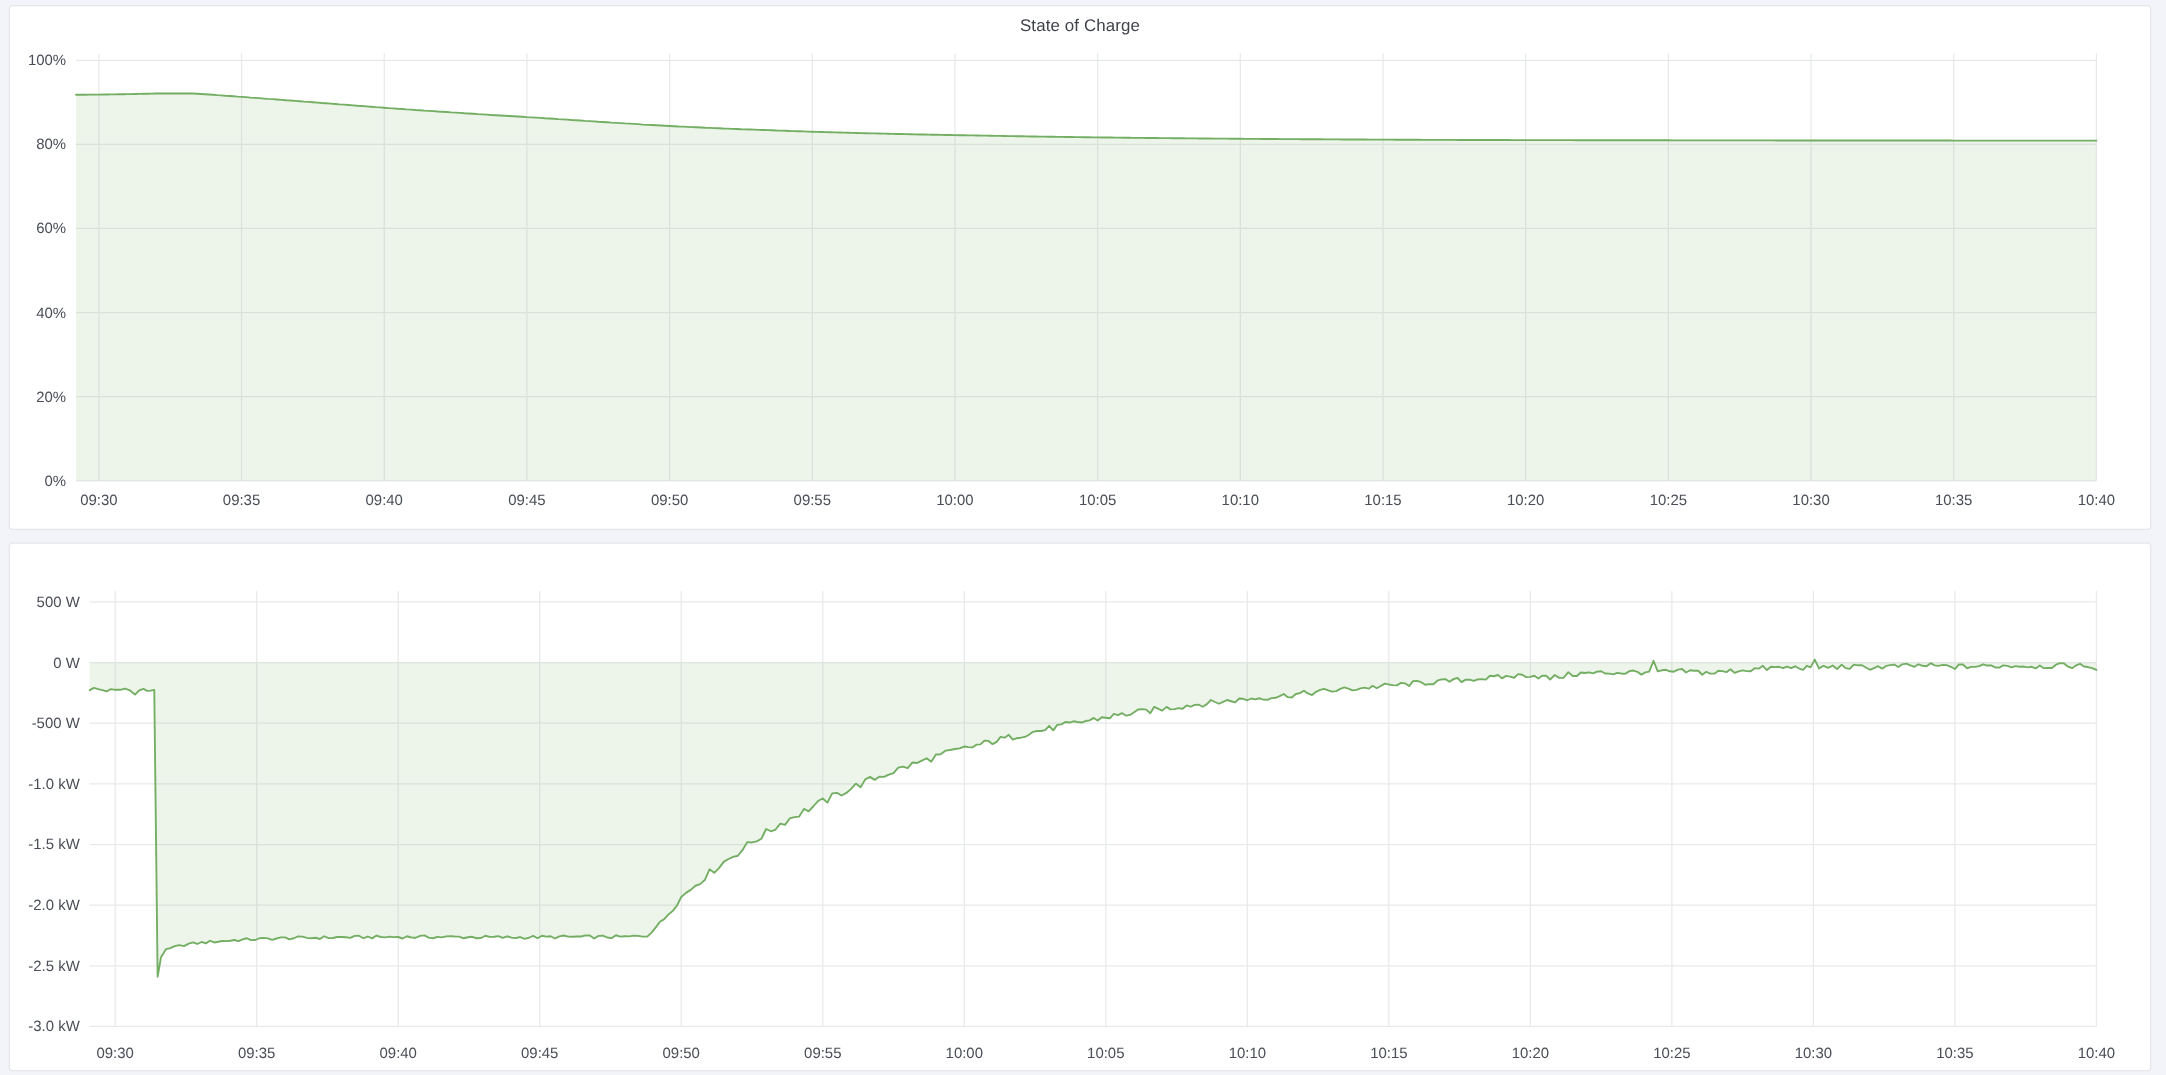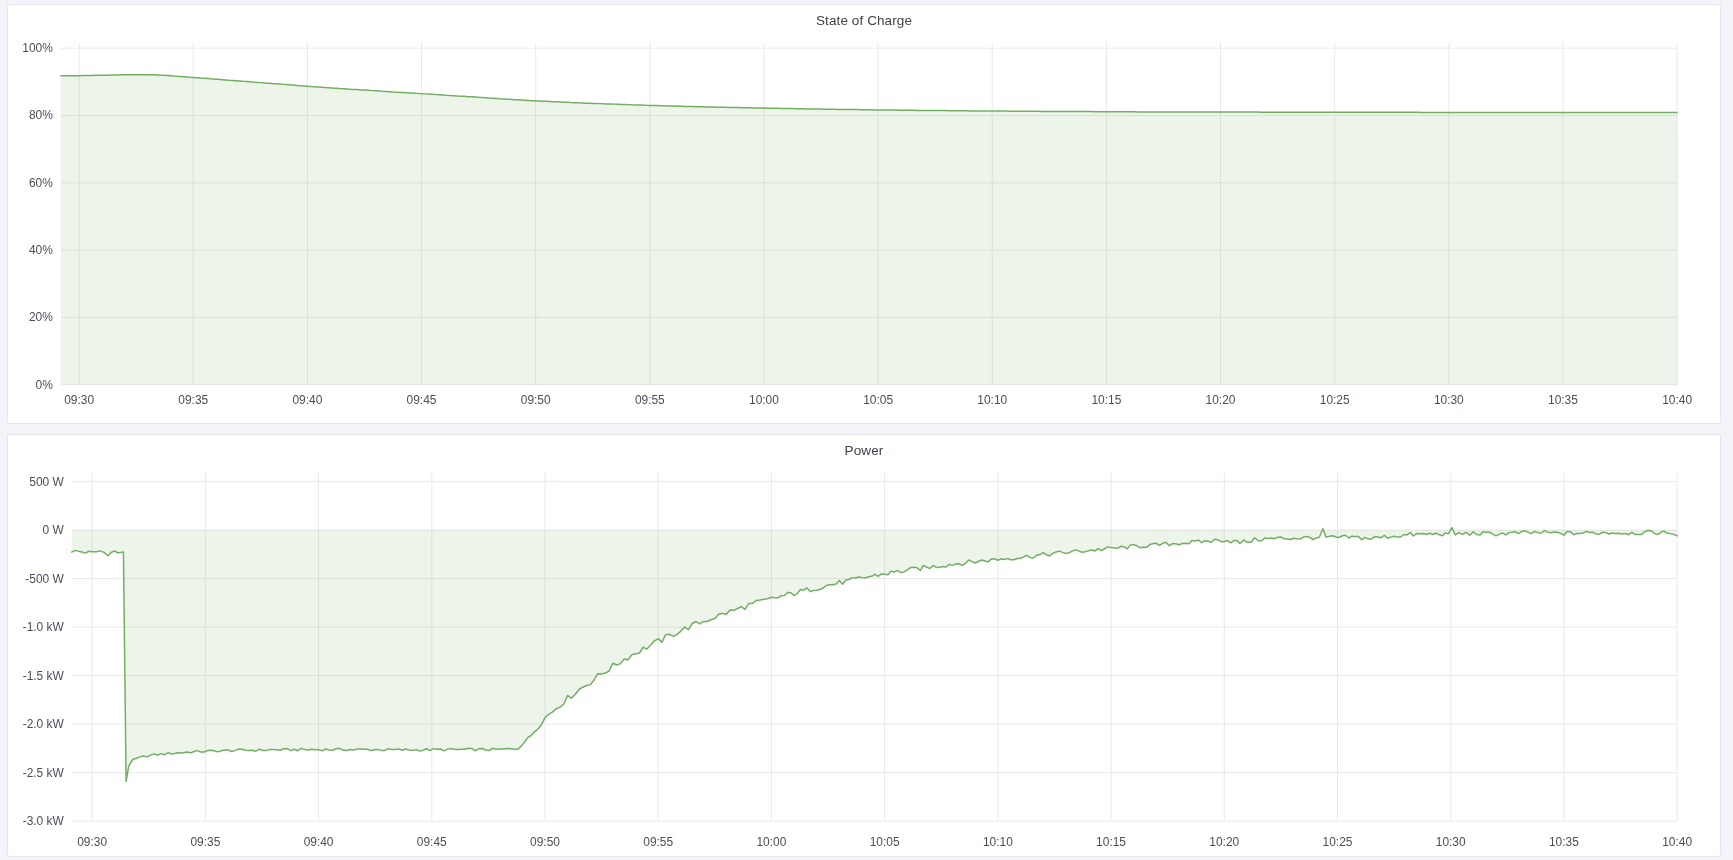--- a/index.html
+++ b/index.html
@@ -59,21 +59,20 @@
         <text x="1100.553672316384" y="401" text-anchor="middle" fill="#4a4e57" class="tick">10:15</text>
         <text x="1215.2429378531072" y="401" text-anchor="middle" fill="#4a4e57" class="tick">10:20</text>
         <text x="1329.9322033898304" y="401" text-anchor="middle" fill="#4a4e57" class="tick">10:25</text>
         <text x="1444.6214689265537" y="401" text-anchor="middle" fill="#4a4e57" class="tick">10:30</text>
         <text x="1559.310734463277" y="401" text-anchor="middle" fill="#4a4e57" class="tick">10:35</text>
         <text x="1674" y="401" text-anchor="middle" fill="#4a4e57" class="tick">10:40</text>
       </svg>
   </div>
 
   <div class="panel" style="top:434px;height:423px;">
-    <div class="panel-title">Power</div>
     <svg class="chart" viewBox="0 0 1714 423">
         <line x1="61" x2="1674" y1="46.77437325905292" y2="46.77437325905292" stroke="#e8e9ea" stroke-width="1"></line>
         <line x1="61" x2="1674" y1="95.5208913649025" y2="95.5208913649025" stroke="#e8e9ea" stroke-width="1"></line>
         <line x1="61" x2="1674" y1="144.2674094707521" y2="144.2674094707521" stroke="#e8e9ea" stroke-width="1"></line>
         <line x1="61" x2="1674" y1="193.01392757660167" y2="193.01392757660167" stroke="#e8e9ea" stroke-width="1"></line>
         <line x1="61" x2="1674" y1="241.76044568245123" y2="241.76044568245123" stroke="#e8e9ea" stroke-width="1"></line>
         <line x1="61" x2="1674" y1="290.5069637883008" y2="290.5069637883008" stroke="#e8e9ea" stroke-width="1"></line>
         <line x1="61" x2="1674" y1="339.2534818941504" y2="339.2534818941504" stroke="#e8e9ea" stroke-width="1"></line>
         <line x1="61" x2="1674" y1="388" y2="388" stroke="#e8e9ea" stroke-width="1"></line>
         <line x1="81.475317348378" x2="81.475317348378" y1="38" y2="388" stroke="#e8e9ea" stroke-width="1"></line>

